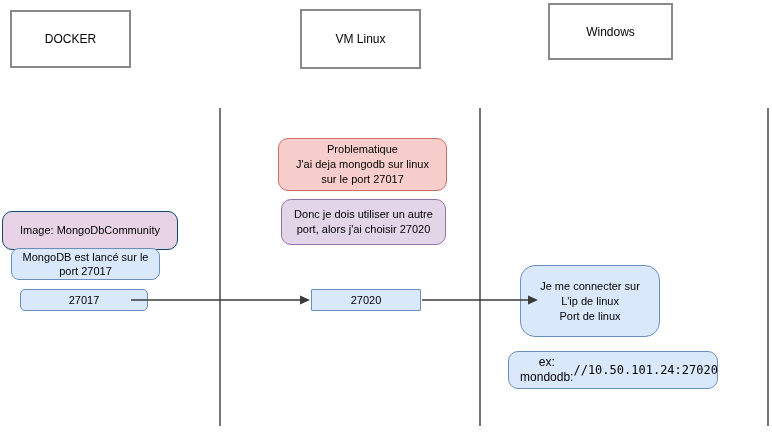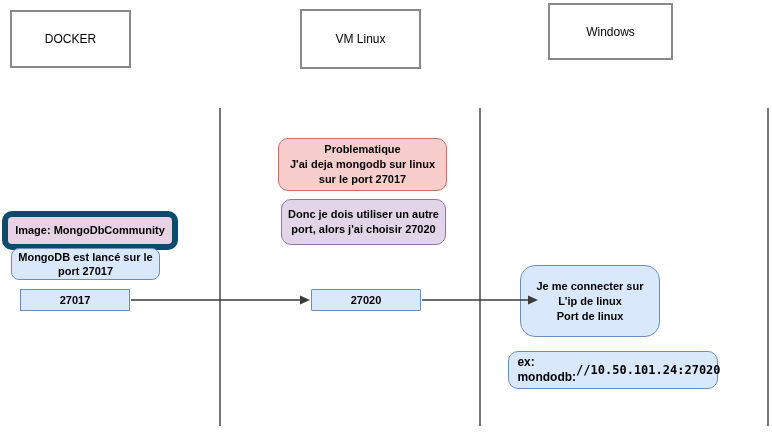--- a/index.html
+++ b/index.html
@@ -41,35 +41,34 @@
   #lane-line-3 { left: 767px; }
 
   
   .node {
     position: absolute;
     box-sizing: border-box;
     display: flex;
     flex-direction: column;
     align-items: center;
     justify-content: center;
-    text-align: left;
+    text-align: center;
     font-size: 11px;
     line-height: 15px;
-    font-weight: bold;
   }
   .blue   { background: #dae8fc; border: 1px solid #6c8ebf; }
   .red    { background: #f8cecc; border: 1px solid #c86f66; }
   .purple { background: #e1d5e7; border: 1px solid #9673a6; }
-  .mauve  { background: #e7d2e6; border: 6px solid #0c4a6e; }
+  .mauve  { background: #e7d2e6; border: 1px solid #0c4a6e; }
 
   #node-problem   { left: 278px; top: 138px; width: 169px; height: 53px; border-radius: 10px; }
   #node-solution  { left: 281px; top: 199px; width: 165px; height: 46px; border-radius: 10px; }
   #node-image     { left: 2px;   top: 211px; width: 176px; height: 39px; border-radius: 10px; }
   #node-launch    { left: 11px;  top: 248px; width: 149px; height: 32px; border-radius: 8px; line-height: 14px; }
-  #node-port-docker { left: 20px;  top: 289px; width: 110px; height: 22px; border-radius: 0; }
+  #node-port-docker { left: 20px;  top: 289px; width: 128px; height: 22px; border-radius: 5px; }
   #node-port-vm     { left: 311px; top: 289px; width: 110px; height: 22px; border-radius: 1px; }
   #node-connect   { left: 520px; top: 265px; width: 140px; height: 72px; border-radius: 15px; }
   #node-example   { left: 508px; top: 351px; width: 210px; height: 38px; border-radius: 10px; font-size: 12px; flex-direction: row; padding-left: 12px; }
   #node-example .mono {
     font-family: "DejaVu Sans Mono", monospace;
     font-size: 12px;
   }
 
   .arrow-layer {
     position: absolute;

